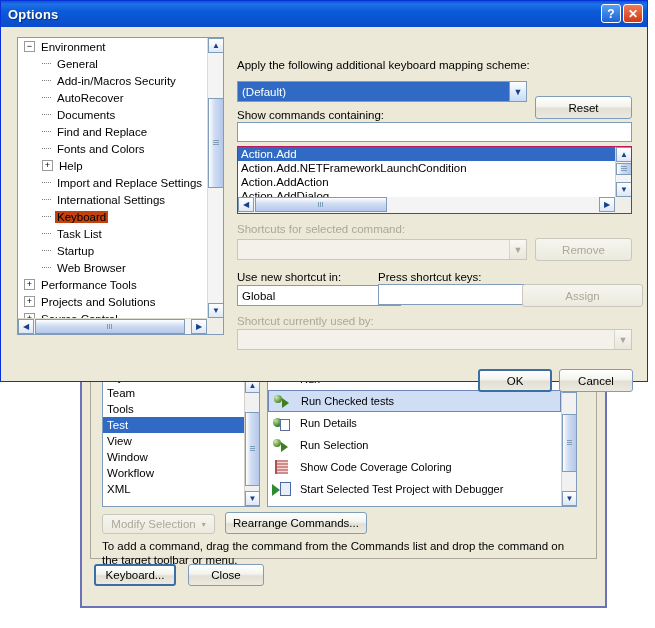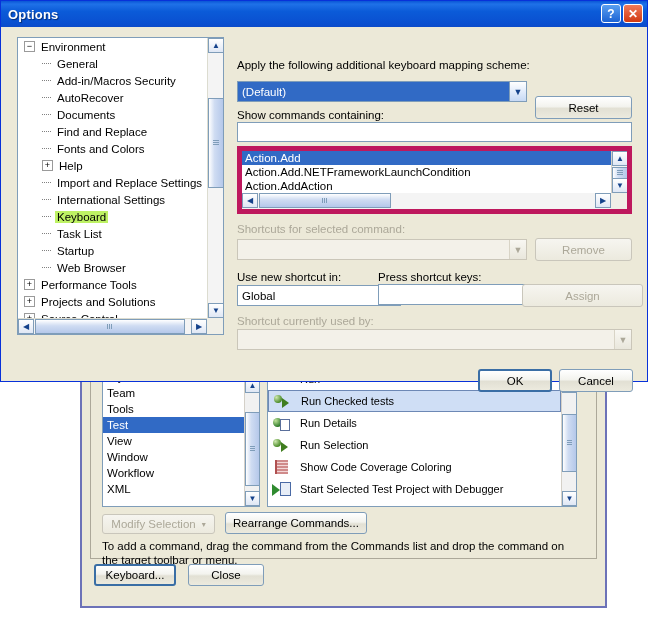--- a/index.html
+++ b/index.html
@@ -193,21 +193,21 @@
     width: 9px; height: 9px; border: 1px solid #9a9a9a; background:#ffffff;
     display:flex; align-items:center; justify-content:center;
     font-size: 9px; line-height: 7px; color:#000; margin-right:4px; flex:0 0 9px;
     font-family:"Liberation Sans",sans-serif;
   }
   .tnode .dash { width: 9px; margin-right:4px; flex:0 0 9px; height:1px;
     border-top: 1px dotted #808080; }
   .tnode.lvl0 { padding-left: 6px; }
   .tnode.lvl1 { padding-left: 24px; }
   .tnode .lbl { padding: 0 2px; }
-  .tnode.sel .lbl { background: #bef264; }
+  .tnode.sel .lbl { background: #c2410c; }
 
   #tree-vscroll { position:absolute; right:0; top:0; width:16px; bottom:16px;
     background:#f4f4f4; border-left:1px solid #dcdcd0; box-sizing:border-box; }
   #tree-hscroll { position:absolute; left:0; right:16px; bottom:0; height:16px;
     background:#f4f4f4; border-top:1px solid #dcdcd0; box-sizing:border-box; }
   .hscroll .btn {
     position:absolute; top:0; width:16px; height:15px;
     background: linear-gradient(#ffffff,#dfe7f5);
     border:1px solid #7f9db9; box-sizing:border-box;
     display:flex; align-items:center; justify-content:center; color:#15428b; font-size:8px;
@@ -250,21 +250,21 @@
 
   #lbl-show-commands { left:236px; top:82px; }
   #input-filter {
     position:absolute; left:236px; top:95px; width:395px; height:20px;
     border:1px solid #7f9db9; background:#ffffff; box-sizing:border-box;
     font-family:"Liberation Sans",sans-serif; font-size:11.5px;
     padding: 0 3px; color:#000; outline:none;
   }
   #list-commands {
     position:absolute; left:236px; top:119px; width:395px; height:68px;
-    background:#ffffff; border:5px solid #be185d; box-sizing:border-box; overflow:hidden;
+    background:#ffffff; border:1px solid #be185d; box-sizing:border-box; overflow:hidden;
   }
   #list-commands-inner { position:absolute; left:0; top:0; right:16px; bottom:16px; overflow:hidden; }
   .cmd-row {
     height:14px; font-size:11.5px; color:#000; padding-left:3px;
     line-height:14px; white-space:nowrap; overflow:hidden;
   }
   .cmd-row.sel { background:#316ac5; color:#ffffff; }
   #list-vscroll { position:absolute; right:0; top:0; width:16px; bottom:16px;
     background:#f4f4f4; box-sizing:border-box; }
   #list-hscroll { position:absolute; left:0; right:16px; bottom:0; height:16px;

